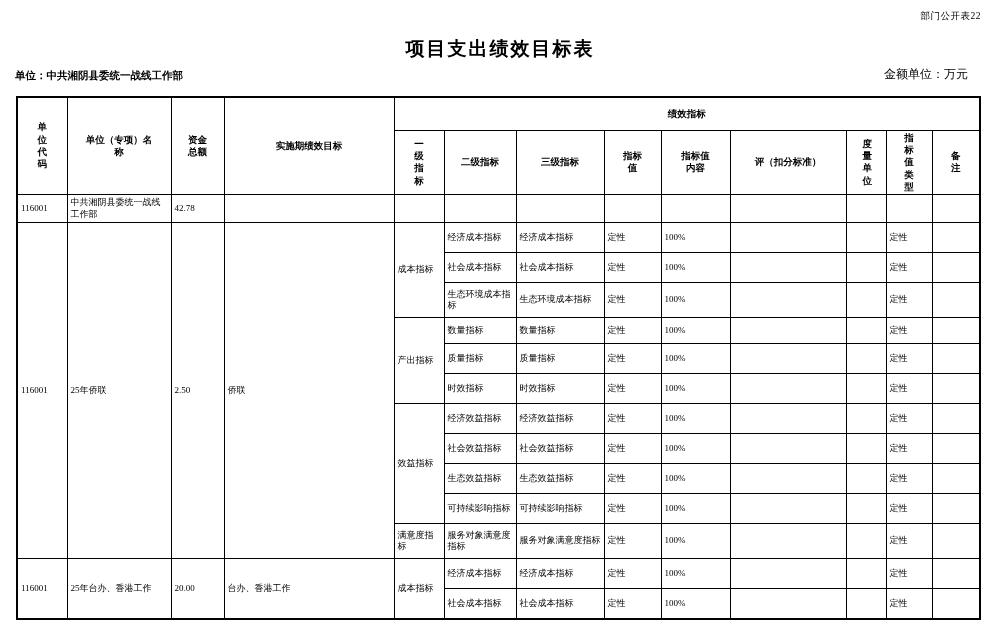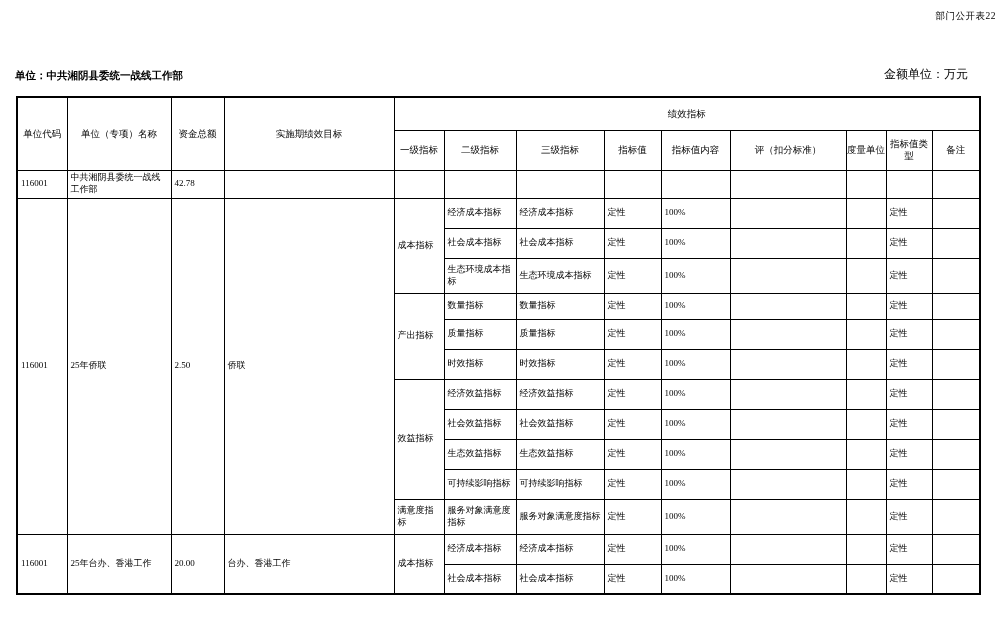--- a/index.html
+++ b/index.html
@@ -1,41 +1,42 @@
 <!DOCTYPE html>
 <html><head>
 <meta charset="utf-8">
 <style>
   html,body{margin:0;padding:0;background:#fff;color:#000;
     font-family:"Liberation Serif","DejaVu Serif",serif;}
   .page{position:relative;width:1000px;height:635px;background:#fff;overflow:hidden;}
-  .corner{position:absolute;top:10px;right:4px;font-size:9.5px;letter-spacing:.5px;}
+  .corner{position:absolute;top:10px;right:19px;font-size:9.5px;letter-spacing:.5px;}
   .title{position:absolute;top:36px;left:0;width:100%;text-align:center;
     font-size:19px;font-weight:bold;letter-spacing:2px;}
   .meta{position:absolute;top:66px;left:15px;right:32px;display:flex;
     justify-content:space-between;align-items:flex-end;}
   .unit-line{font-weight:bold;font-size:10.5px;}
   .amount-unit{font-size:12px;}
   table.grid{position:absolute;top:96px;left:16px;width:963px;
     border-collapse:collapse;table-layout:fixed;border:2px solid #000;}
   .grid th,.grid td{border:1px solid #000;padding:1px 3px;font-size:9px;
     vertical-align:middle;text-align:left;word-break:break-all;line-height:1.3;
     overflow:hidden;font-weight:normal;}
-  .grid th{font-weight:normal;text-align:center;font-size:9.5px;padding:1px 0;}
+  .grid th{font-weight:bold;text-align:center;font-size:9.5px;padding:1px 16px;}
   .ctr{text-align:center;}
   .num{text-align:right;}
   .indent{padding-left:14px;}
   tr.r28{height:28px;} tr.r30{height:30px;} tr.r26{height:26px;} tr.r35{height:35px;}
   tr.h33{height:33px;} tr.h40{height:40px;margin-top:25px;}
 </style>
 </head>
 <body>
 
 <div class="page">
   <div class="corner">部门公开表22</div>
+  <div class="title">项目支出绩效目标表</div>
   <div class="meta">
     <span class="unit-line">单位：中共湘阴县委统一战线工作部</span>
     <span class="amount-unit">金额单位：万元</span>
   </div>
 
   <table class="grid">
     <colgroup>
       <col style="width:50px">
         <col style="width:104px">
         <col style="width:53px">

